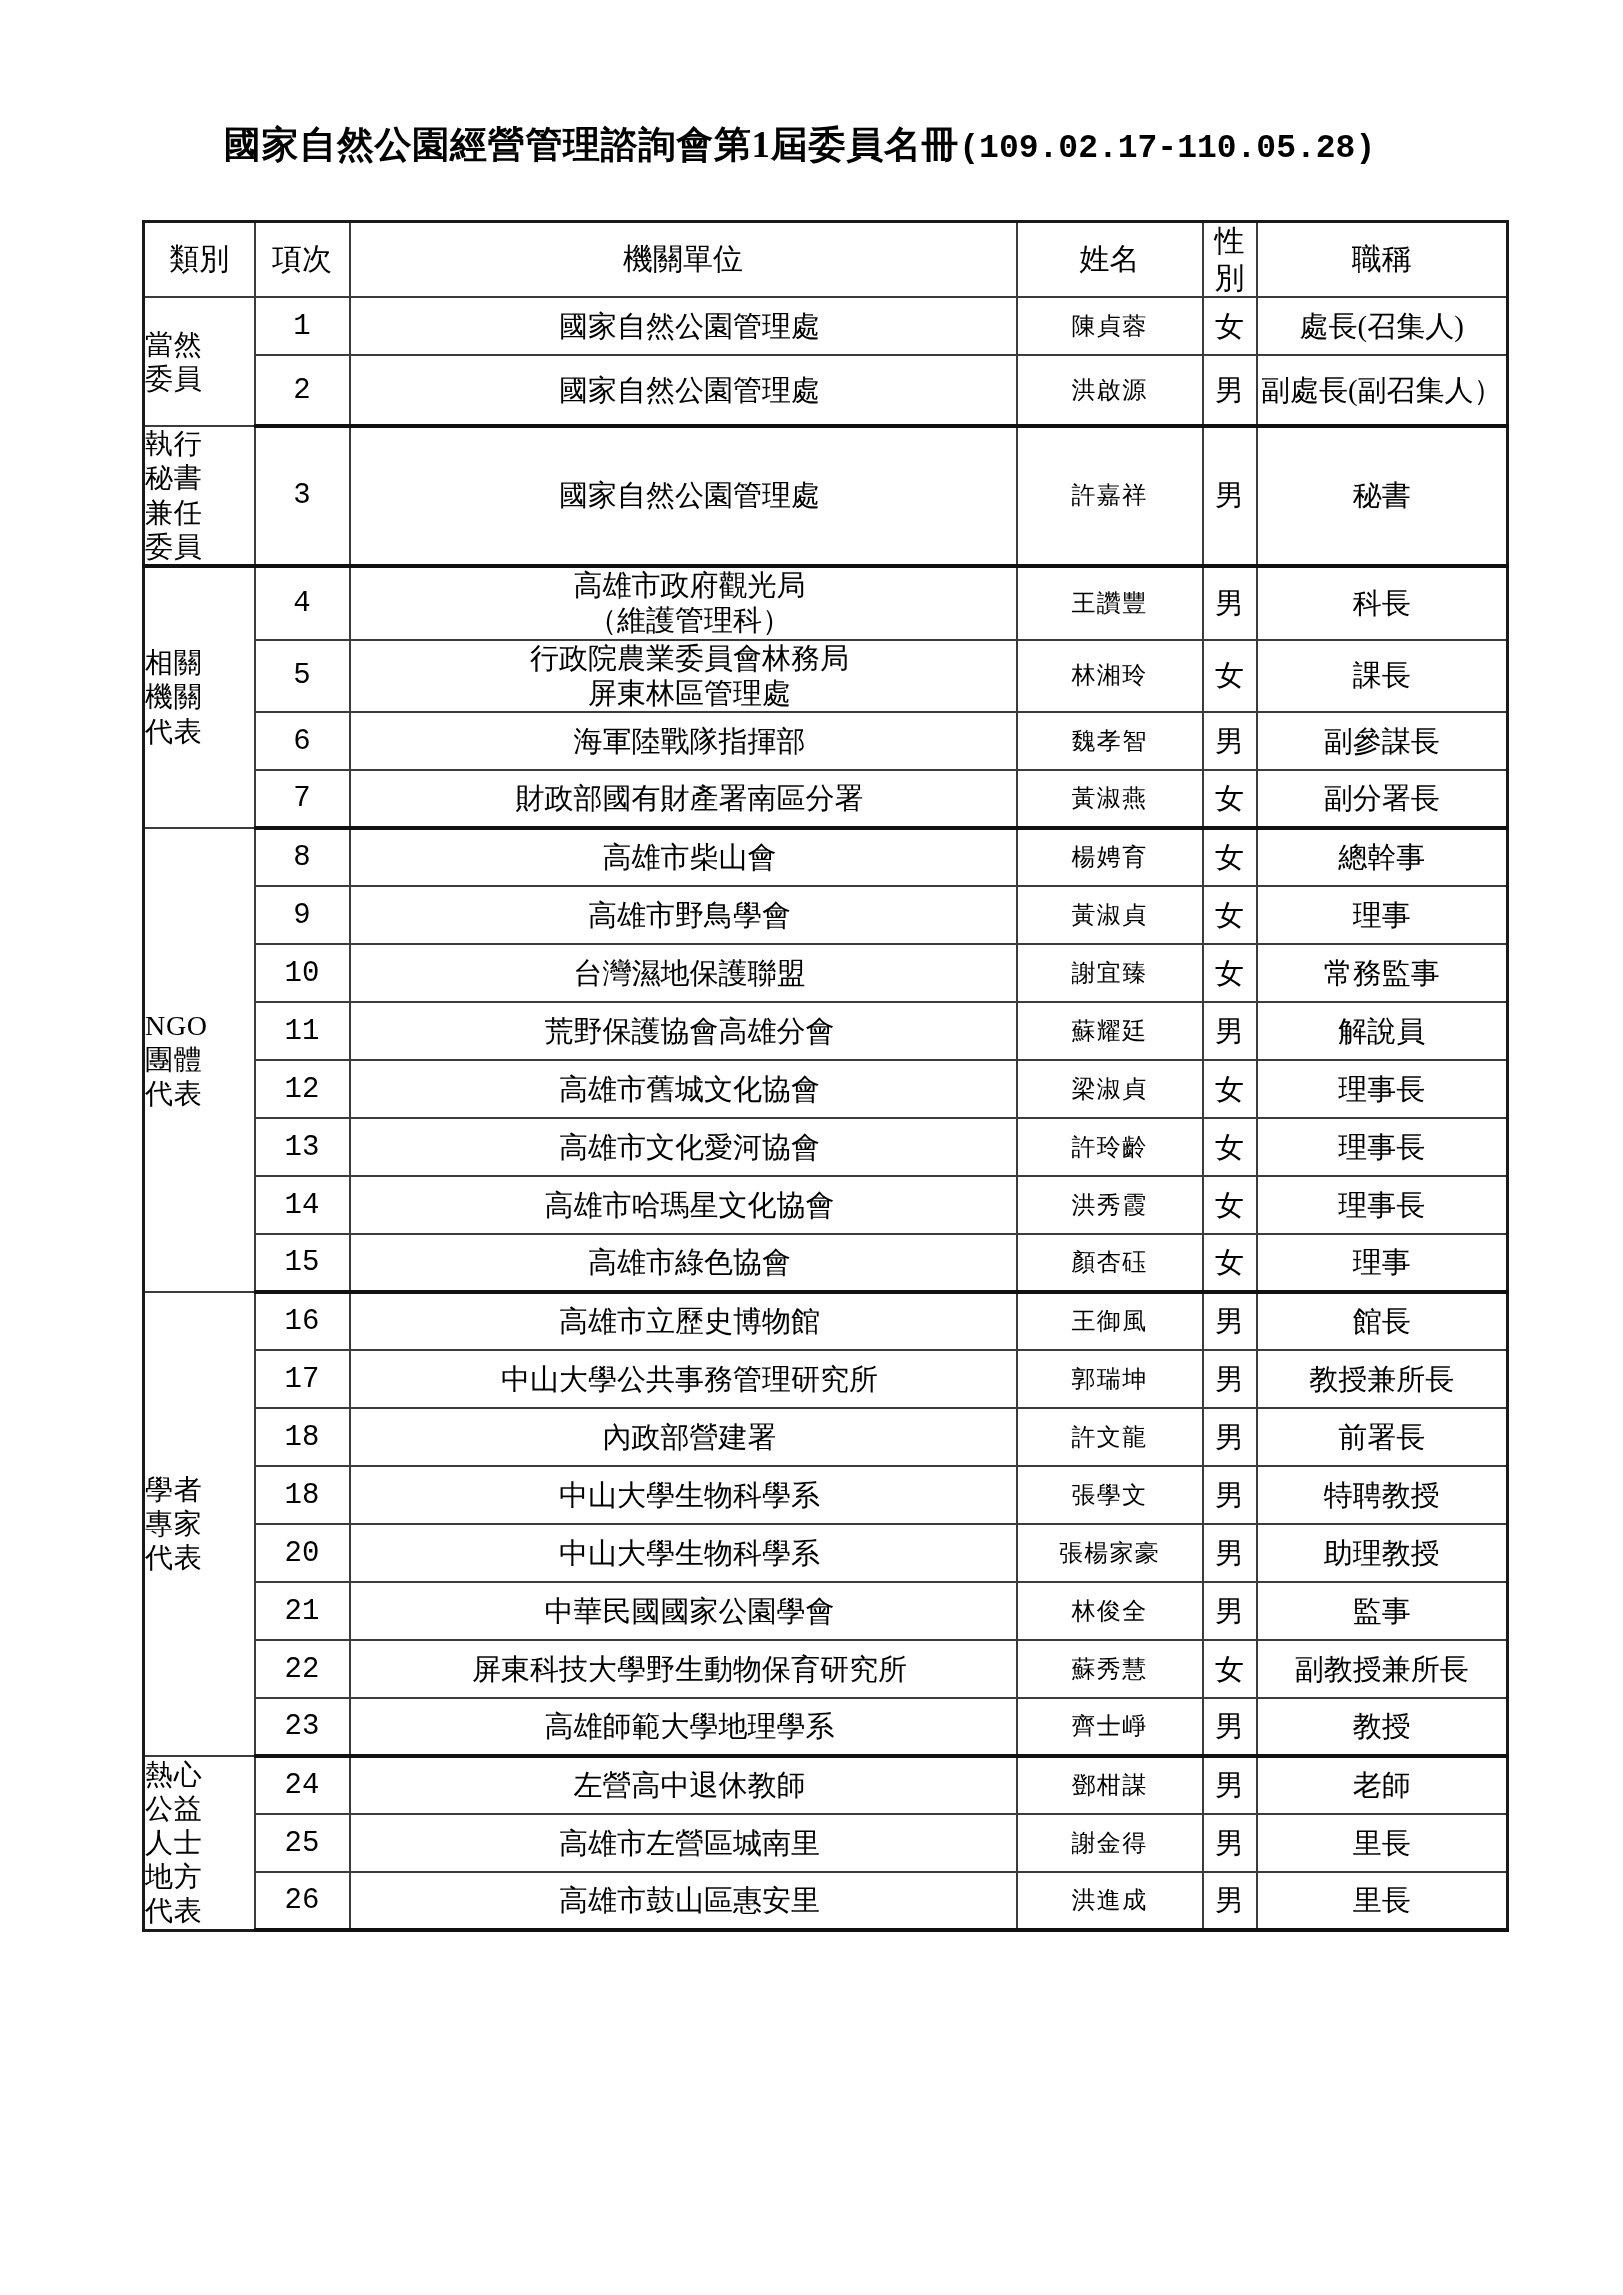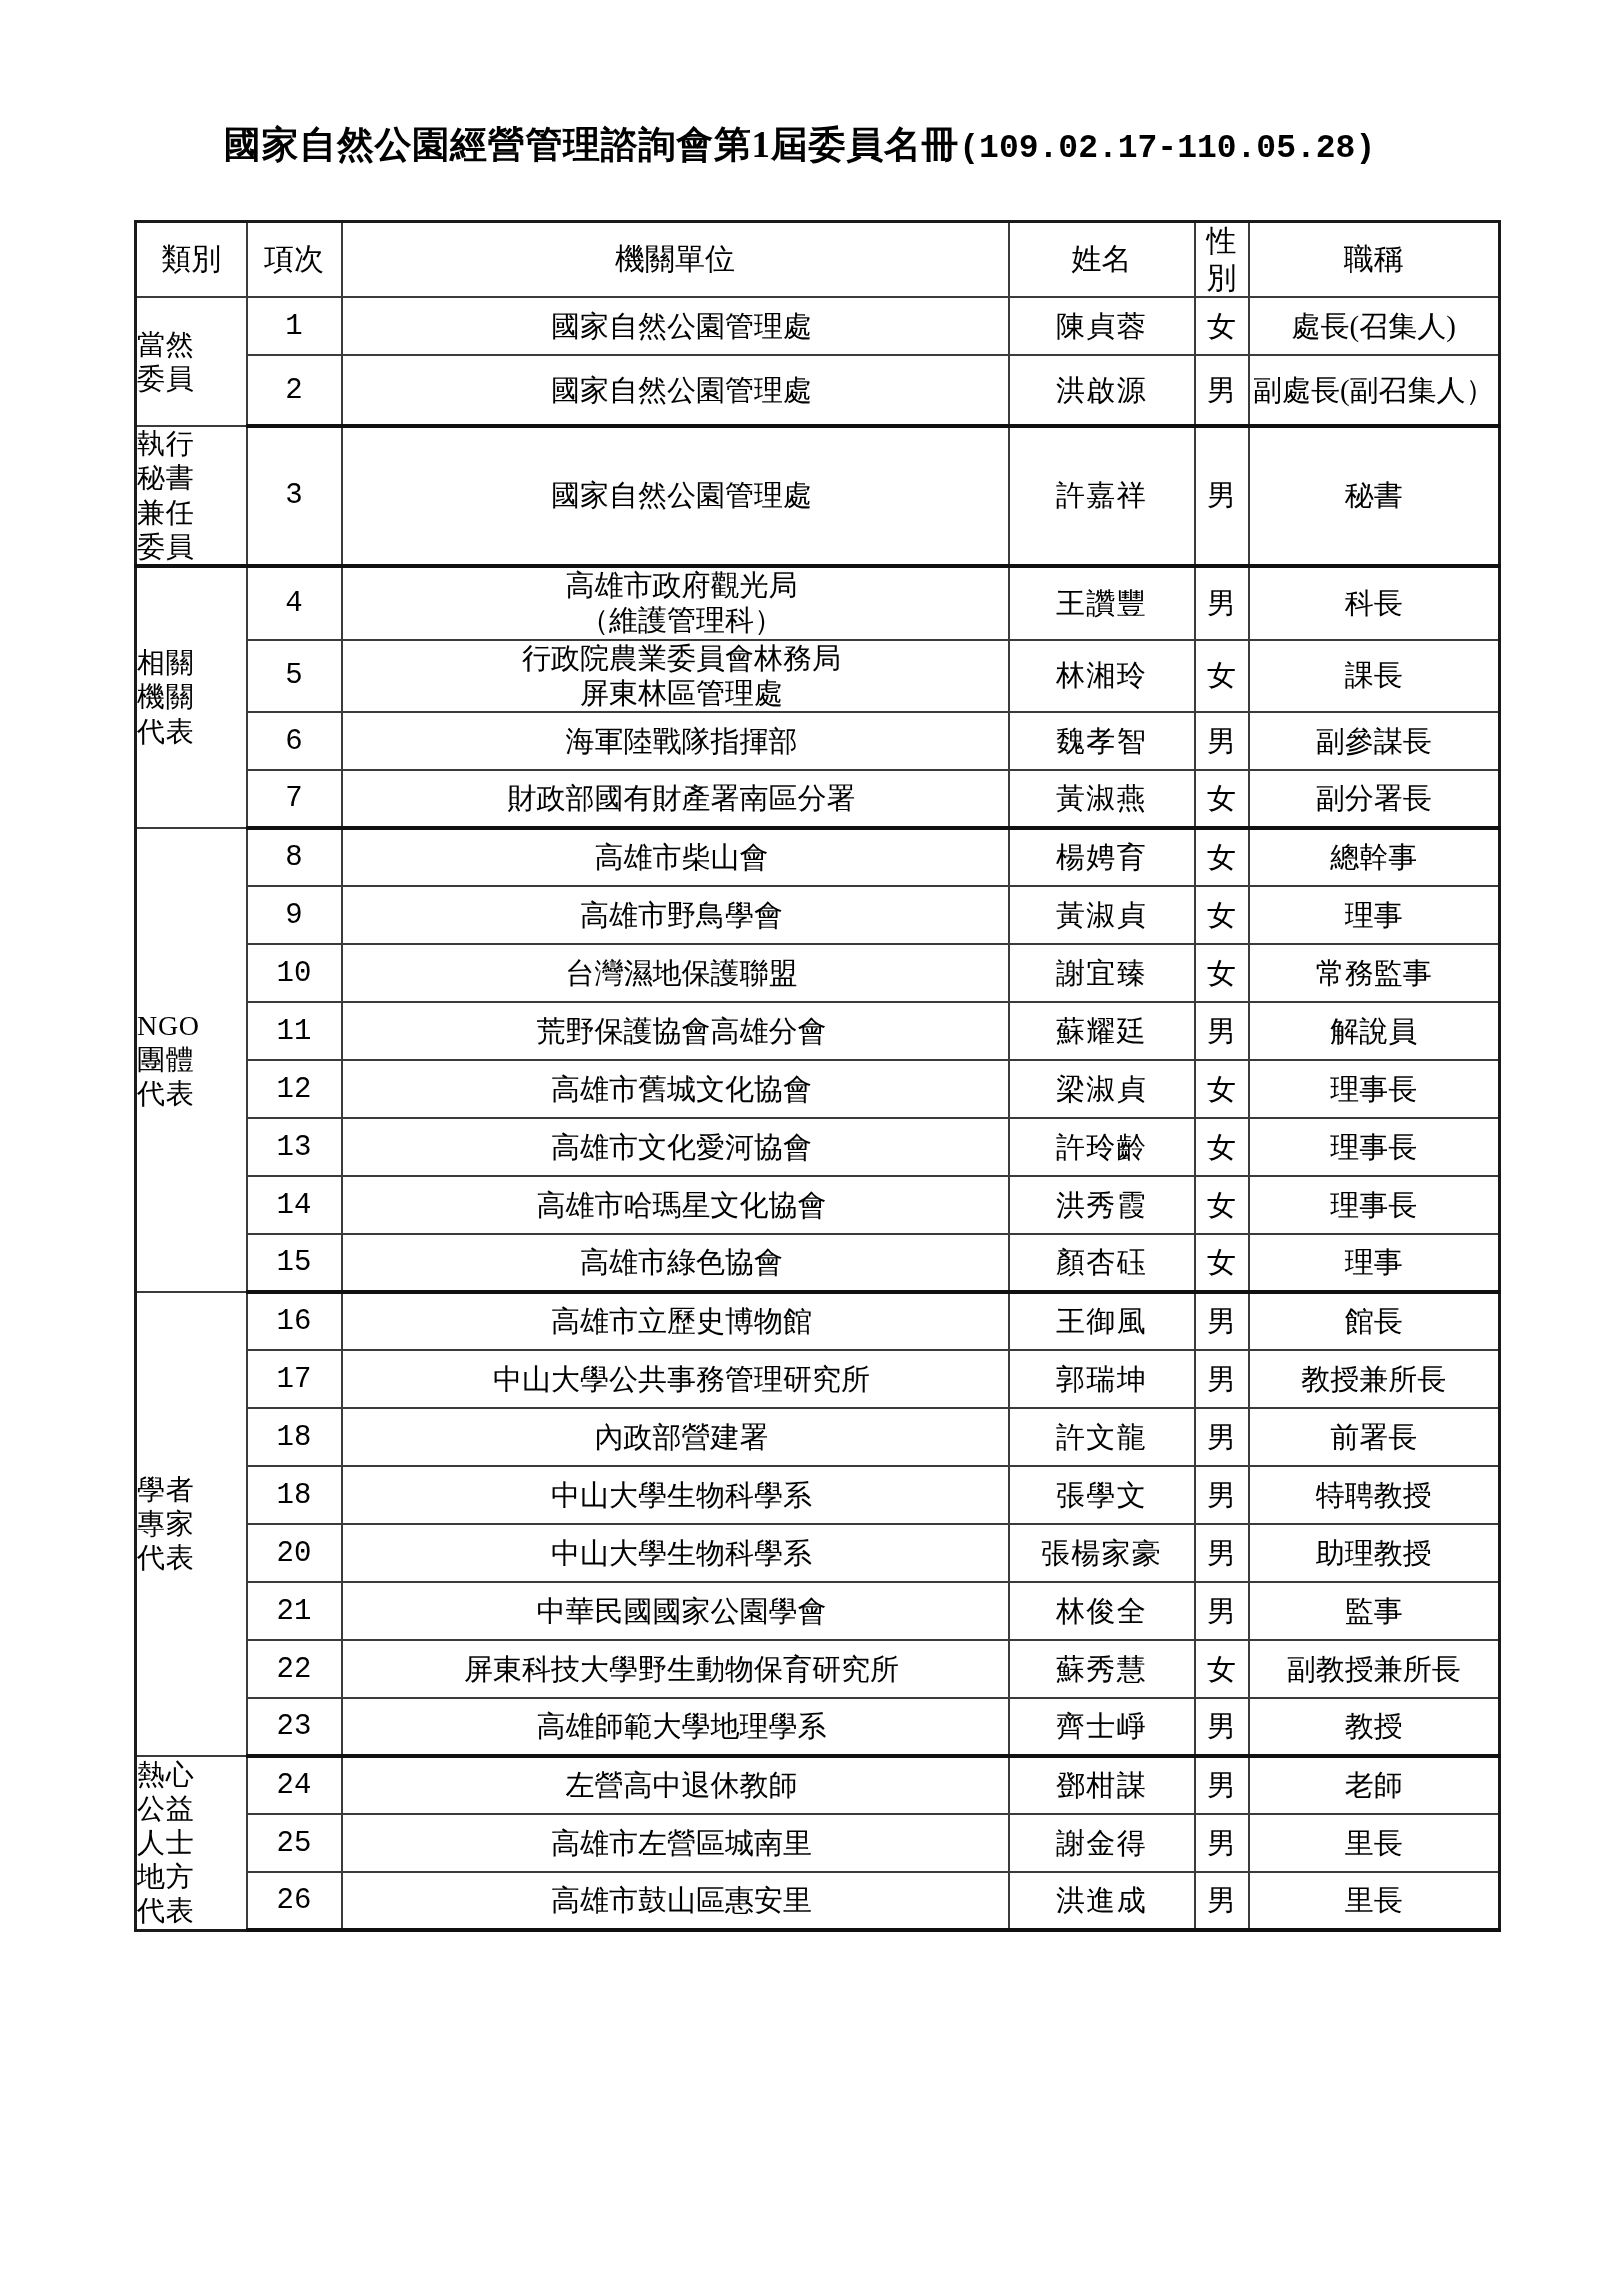--- a/index.html
+++ b/index.html
@@ -38,21 +38,21 @@
   }
   .doc-title .title-range {
     font-family: "Liberation Mono", "DejaVu Sans Mono", monospace;
     font-weight: bold;
     font-size: 33px;
     letter-spacing: 0px;
   }
 
   table.roster {
     position: absolute;
-    left: 134px;
+    left: 142px;
     top: 220px;
     width: 1365px;
     border-collapse: collapse;
     table-layout: fixed;
     font-size: 29px;
   }
   table.roster td, table.roster th {
     border: 2px solid #3b3b3b;
     padding: 0;
     text-align: center;
@@ -91,21 +91,21 @@
     text-align: left;
   }
   td.cat .catline { display: block; white-space: nowrap; }
 
   td.idx {
     font-family: "Liberation Mono", "DejaVu Sans Mono", monospace;
     font-size: 29px;
   }
   td.org { font-size: 29px; line-height: 1.3; }
   td.org .ln { display: block; white-space: nowrap; margin-left: 13px; }
-  td.name { font-size: 29px; letter-spacing: 1.3px; }
+  td.name { font-size: 24px; letter-spacing: 1.3px; }
   td.sex  { font-size: 29px; }
   td.title{ font-size: 29px; line-height: 1.25; border-radius: 7px; }
 
   tr.r { height: 58px; }
   tr.r2 { height: 71px; }
   tr.r3 { height: 80px; }
   
   tr.sec-end > td { border-bottom: 4.6px solid #111111; }
 </style>
 </head>

